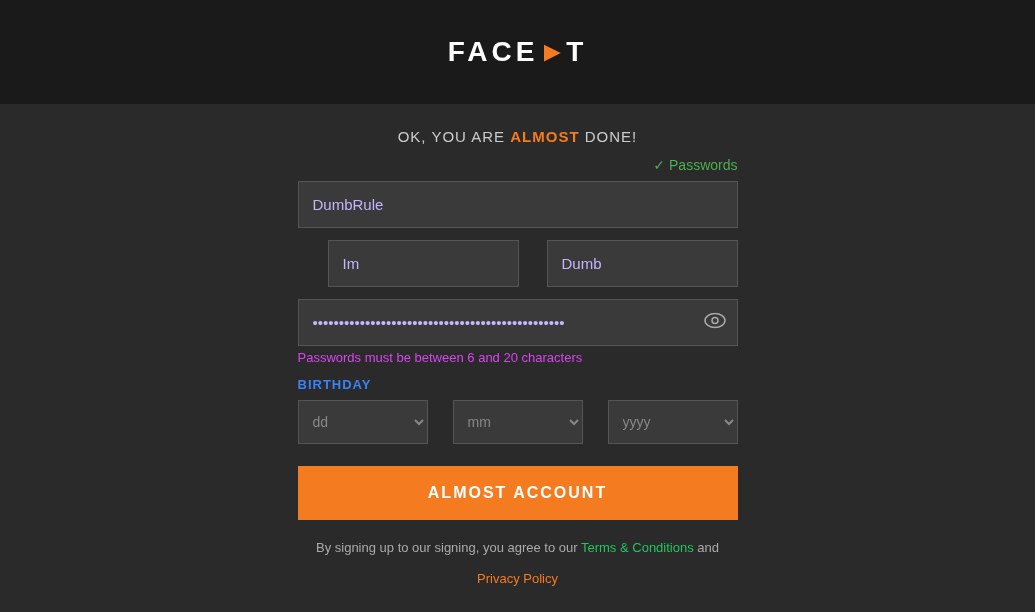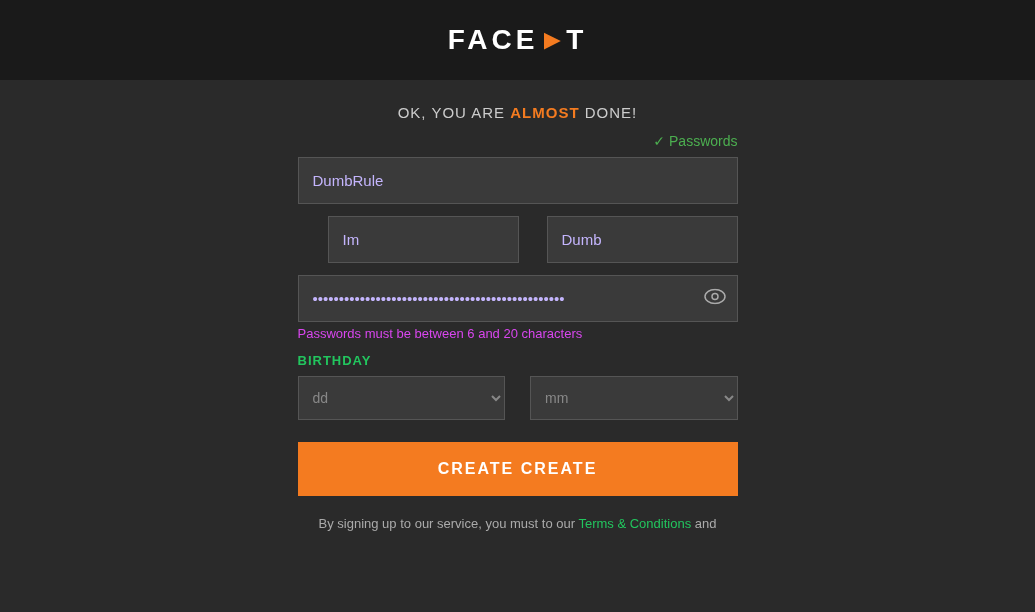--- a/index.html
+++ b/index.html
@@ -6,21 +6,21 @@
     body {
       background-color: #2a2a2a;
       font-family: Arial, sans-serif;
       color: #fff;
       width: 1035px;
       height: 612px;
       overflow: hidden;
     }
     header {
       background-color: #1a1a1a;
-      height: 80px;
+      height: 104px;
       display: flex;
       align-items: center;
       justify-content: center;
     }
     .logo {
       display: flex;
       align-items: center;
       gap: 0;
     }
     .logo-text {
@@ -103,21 +103,21 @@
       font-size: 18px;
     }
     .error-text {
       color: #d946ef;
       font-size: 13px;
       margin-top: -8px;
     }
     .birthday-label {
       font-size: 13px;
       font-weight: bold;
-      color: #22c55e;
+      color: #3b82f6;
       letter-spacing: 1px;
       margin-bottom: -4px;
     }
     .birthday-row {
       display: flex;
       gap: 25px;
     }
     .birthday-row select {
       flex: 1;
       background-color: #3a3a3a;
@@ -205,21 +205,27 @@
     <div>
       <p class="birthday-label">BIRTHDAY</p>
     </div>
     <div class="birthday-row">
       <select>
         <option value="">dd</option>
       </select>
       <select>
         <option value="">mm</option>
       </select>
-    </div>
-
-    <button class="create-btn">CREATE CREATE</button>
+      <select>
+        <option value="">yyyy</option>
+      </select>
+    </div>
+
+    <button class="create-btn">ALMOST ACCOUNT</button>
 
     <p class="terms-text">
-      <span>By signing up to our service, you must to our </span><a href="#">Terms &amp; Conditions</a><span> and</span>
+      <span>By signing up to our signing, you agree to our </span><a href="#">Terms &amp; Conditions</a><span> and</span>
     </p>
+    <div class="privacy-row">
+      <a href="#">Privacy Policy</a>
+    </div>
   </div>
 </main>
 
 </body></html>

